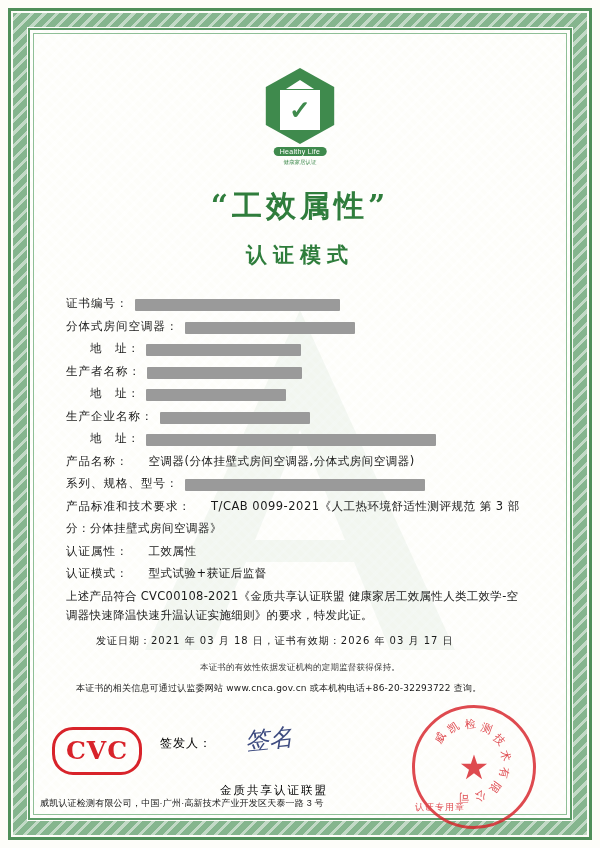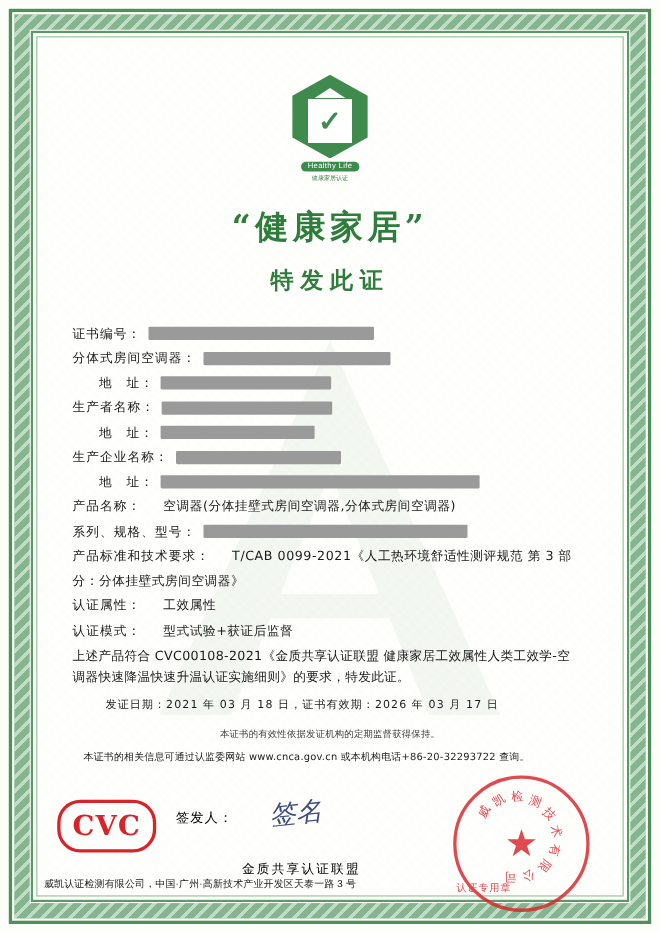--- a/index.html
+++ b/index.html
@@ -171,21 +171,21 @@
   
   .fields {
     margin-top: 26px;
     padding: 0 26px 0 26px;
     font-family: "DejaVu Sans", sans-serif;
     font-size: 11.5px;
     color: #1a1a1a;
   }
   .row {
     display: flex;
-    align-items: center;
+    align-items: flex-end;
     margin-bottom: 6.5px;
     min-height: 16px;
   }
   .label {
     white-space: nowrap;
     letter-spacing: 1px;
     flex: 0 0 auto;
   }
   .label.indent {
     padding-left: 24px;
@@ -355,22 +355,22 @@
           <div class="inner-card">
             <span class="check">✓</span>
           </div>
           <div class="roof"></div>
         </div>
         <div class="ribbon">Healthy Life</div>
         <div class="ribbon-sub">健康家居认证</div>
       </div>
     </div>
 
-    <div class="title-main">“健康家居”</div>
-    <div class="title-sub">特发此证</div>
+    <div class="title-main">“工效属性”</div>
+    <div class="title-sub">认证模式</div>
 
     <div class="fields">
       <div id="field-rows">
           <div class="row">
             <span class="label">证书编号：</span>
             <span class="redacted" style="width: 205px;"></span>
           </div>
           <div class="row">
             <span class="label">分体式房间空调器：</span>
             <span class="redacted" style="width: 170px;"></span>

